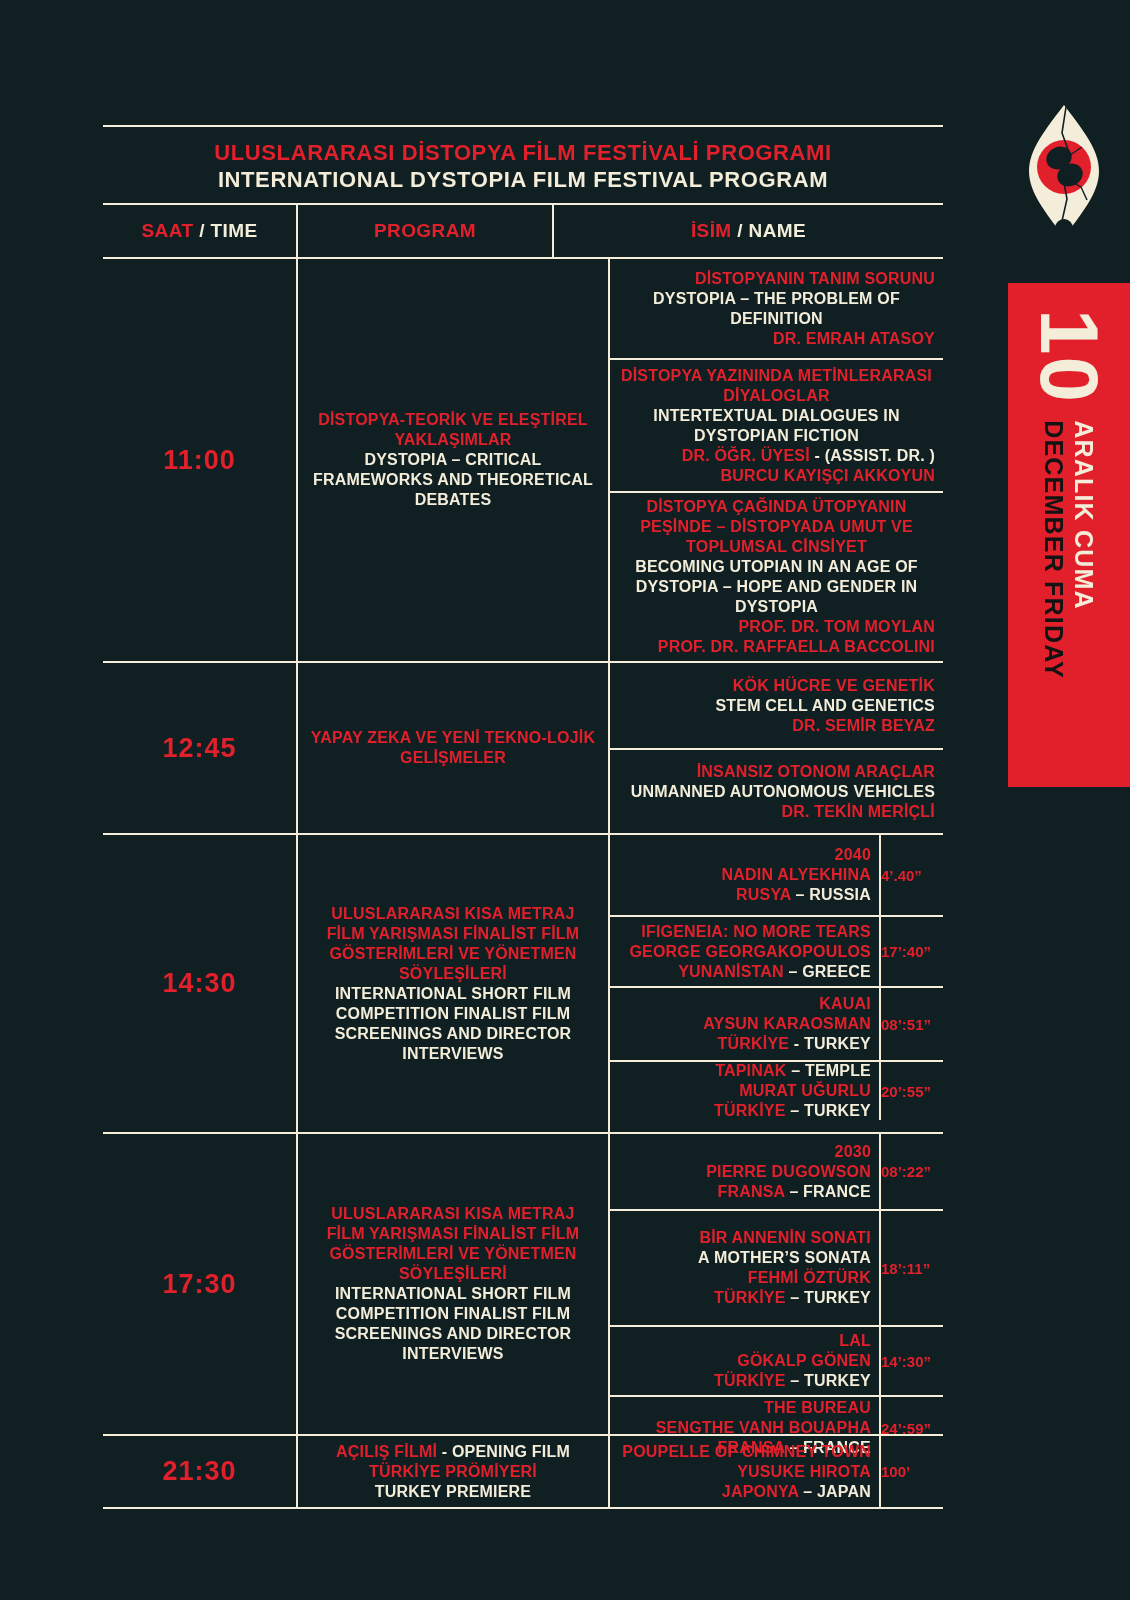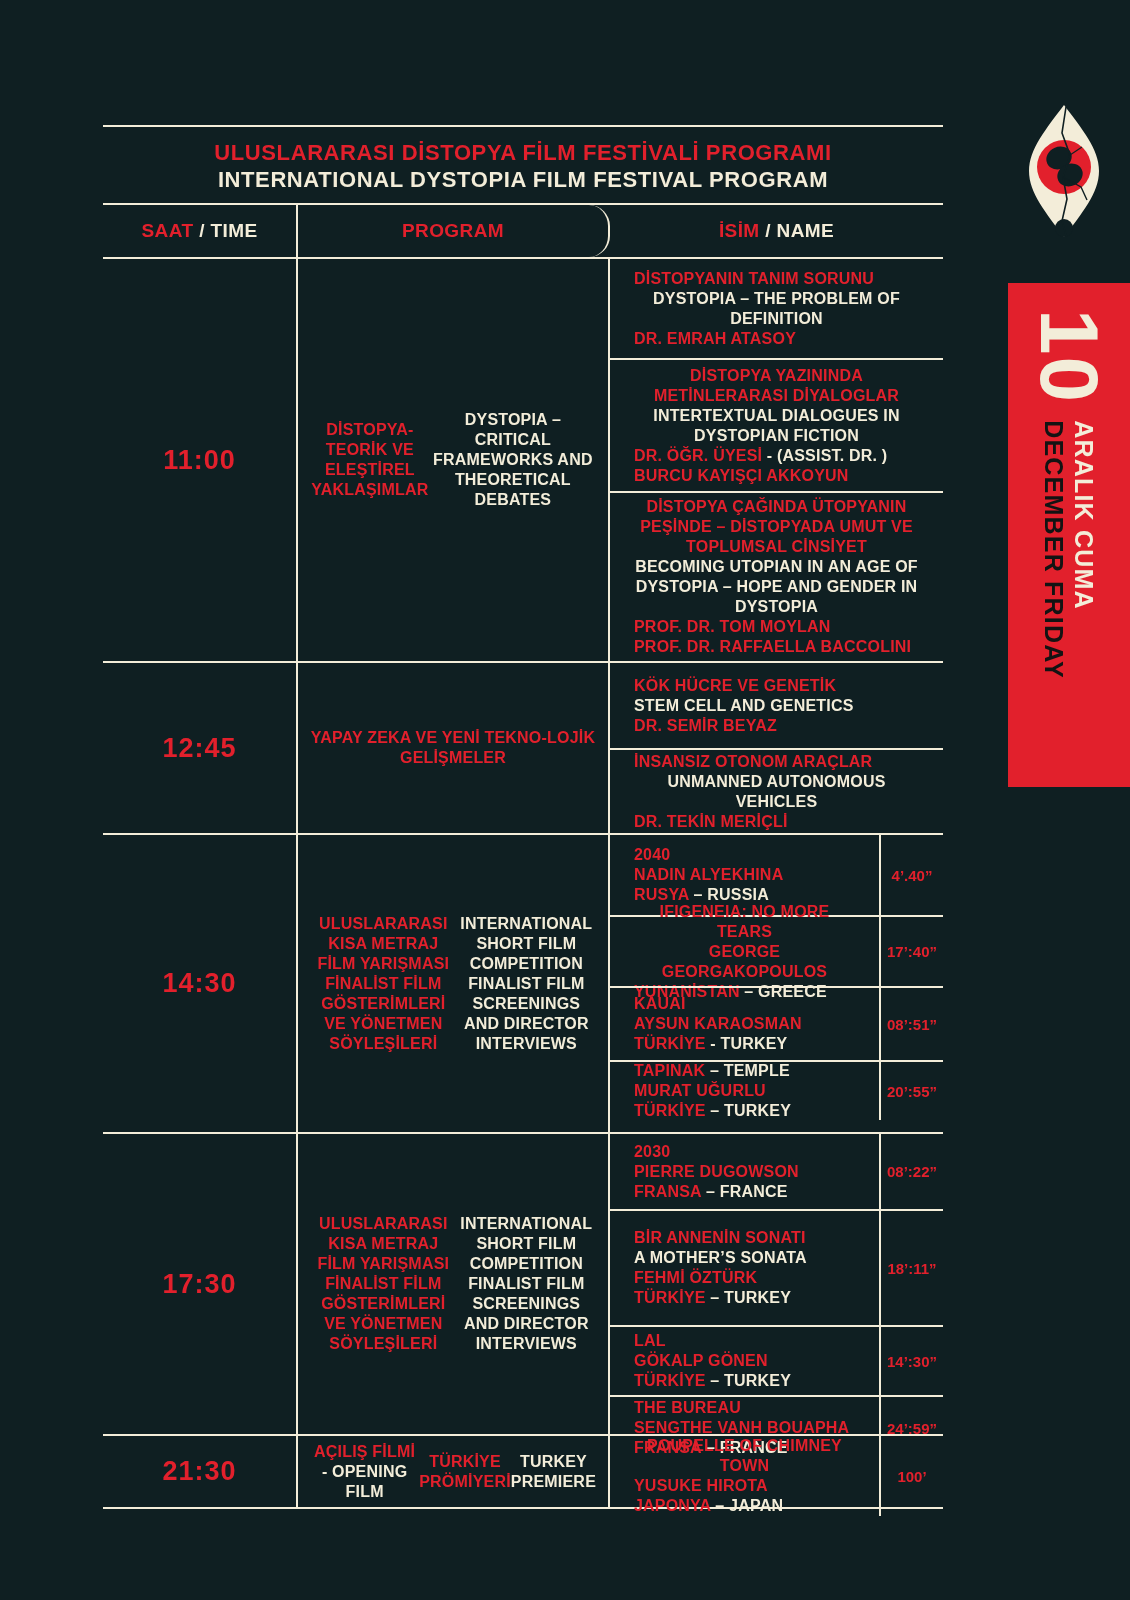--- a/index.html
+++ b/index.html
@@ -18,41 +18,41 @@
   .cream{color:var(--cream);}
   .ln{display:block;white-space:pre-wrap;}
 
   
   .tablewrap{position:absolute;left:103px;top:125px;width:840px;}
   .rule{height:2px;background:var(--cream);}
   .titleblock{padding:12px 0 10px;text-align:center;font-size:22px;line-height:27px;letter-spacing:.6px;}
   .headrow{display:flex;height:56px;border-top:2px solid var(--cream);border-bottom:2px solid var(--cream);
     box-sizing:border-box;font-size:19px;letter-spacing:.4px;}
   .headrow>div{display:flex;align-items:center;justify-content:center;box-sizing:border-box;}
-  .c1{width:195px;} .c2{width:312px;border-radius:21px;} .c3{flex:1;}
+  .c1{width:195px;} .c2{width:256px;} .c3{flex:1;}
   .bdr{border-right:2px solid var(--cream);}
 
   .row{display:flex;border-bottom:2px solid var(--cream);box-sizing:border-box;}
   .h404{height:404px}.h172{height:172px}.h299{height:299px}.h302{height:302px}.h73{height:73px}
   .timecell{width:195px;border-right:2px solid var(--cream);box-sizing:border-box;
     display:flex;align-items:center;justify-content:center;
     color:var(--red);font-size:27px;letter-spacing:1px;}
   .progcell{width:312px;border-right:2px solid var(--cream);box-sizing:border-box;
-    display:flex;flex-direction:row;align-items:center;justify-content:center;
+    display:flex;flex-direction:column;align-items:center;justify-content:center;
     text-align:center;font-size:16px;line-height:20px;letter-spacing:.2px;padding:0 12px;}
   .namescol{flex:1;display:flex;flex-direction:column;}
   .entry{display:flex;flex:none;box-sizing:border-box;}
   .entry + .entry{border-top:2px solid var(--cream);}
   .e99{height:99px}.e133{height:133px}.e170{height:170px}.e85{height:85px}
   .e80{height:80px}.e71{height:71px}.e74{height:74px}.e72{height:60px}
   .e75{height:75px}.e91{height:116px}.e70{height:70px}.e64{height:64px}.efill{flex:1}
-  .emain{flex:1;display:flex;flex-direction:column;align-items:flex-start;justify-content:center;
-    text-align:center;font-size:16px;line-height:20px;letter-spacing:.2px;padding:0 24px;box-sizing:border-box;}
+  .emain{flex:1;display:flex;flex-direction:column;align-items:flex-end;justify-content:center;
+    text-align:center;font-size:16px;line-height:20px;letter-spacing:.2px;padding:0 8px;box-sizing:border-box;}
   .edur{width:64px;border-left:2px solid var(--cream);box-sizing:border-box;
-    display:flex;align-items:center;justify-content:center;color:var(--red);font-size:15px;}
+    display:flex;align-items:center;color:var(--red);font-size:15px;}
 
   
   .banner{position:absolute;left:1008px;top:283px;width:122px;height:504px;background:var(--red);}
   .banner-inner{position:absolute;left:0;top:0;width:504px;height:122px;
     transform-origin:0 0;transform:rotate(90deg) translateY(-122px);
     display:flex;align-items:center;padding-left:26px;box-sizing:border-box;}
   .banner-day{font-size:82px;line-height:1;color:var(--cream);letter-spacing:2px;}
   .banner-lines{margin-left:16px;font-size:25px;line-height:30px;letter-spacing:1.2px;white-space:nowrap;}
   .banner-lines .b-en{color:var(--ink);}
 

